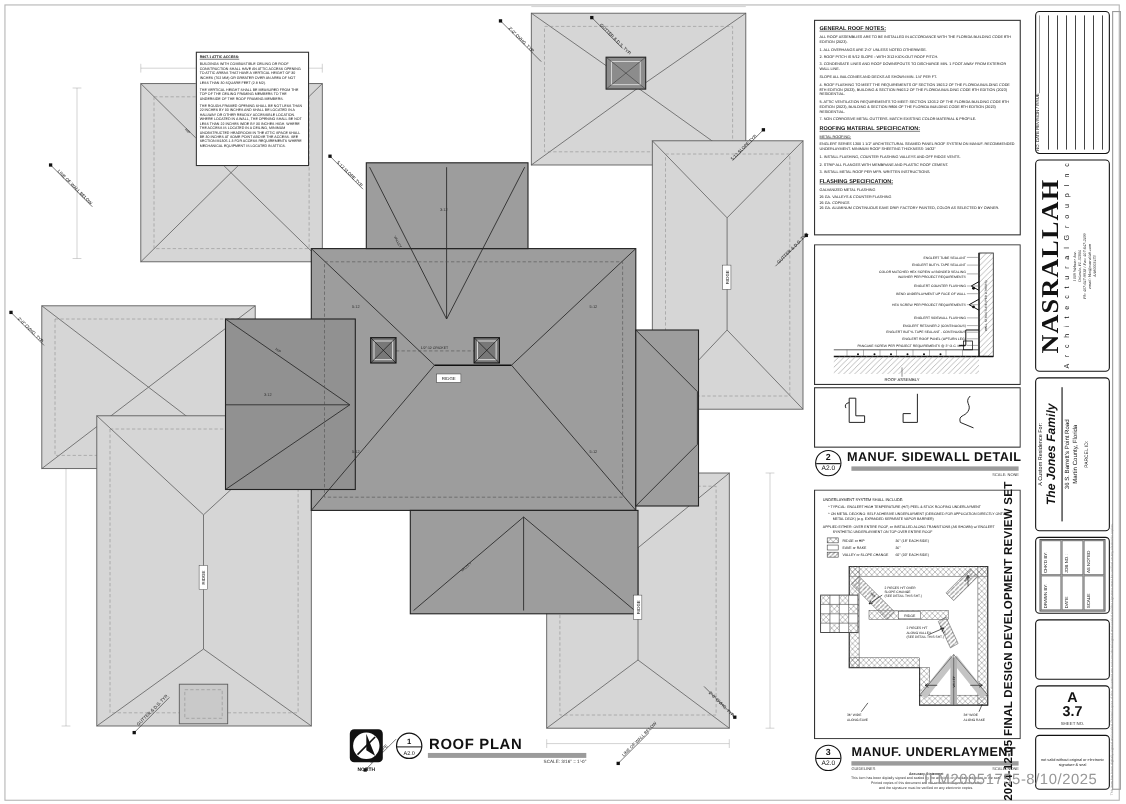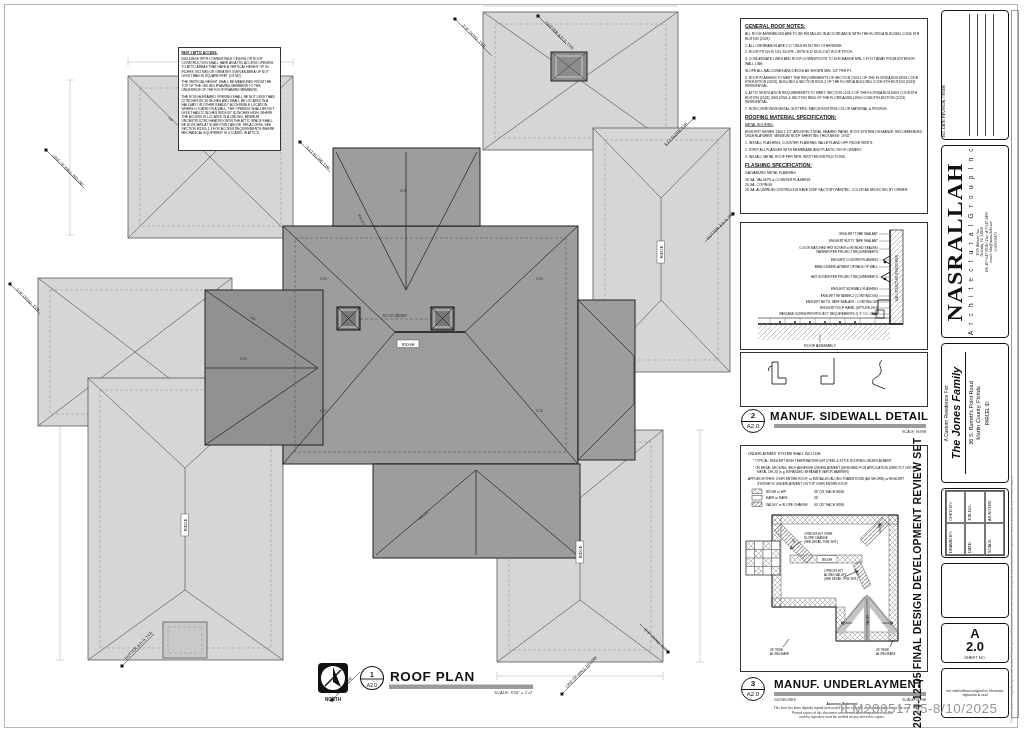--- a/index.html
+++ b/index.html
@@ -511,21 +511,21 @@
     <div>SCALE:</div>
     <div>AS NOTED</div>
   </div>
 </div>
 
 <div class="tb-box" style="top:563px;height:55px;"></div>
 
 <div class="tb-box" style="top:623px;height:40px;">
   <div class="sheetbox">
     <div class="sheet-letter">A</div>
-    <div class="sheet-number">2.0</div>
+    <div class="sheet-number">3.7</div>
     <div class="sheet-label">SHEET NO.</div>
   </div>
 </div>
 
 <div class="tb-box" style="top:668px;height:50px;">
   <div class="sig-note">not valid without original or electronic signature &amp; seal</div>
 </div>
 
 <div class="set-label">
   <div class="set-label-inner">2024-12-05 FINAL DESIGN DEVELOPMENT REVIEW SET</div>

